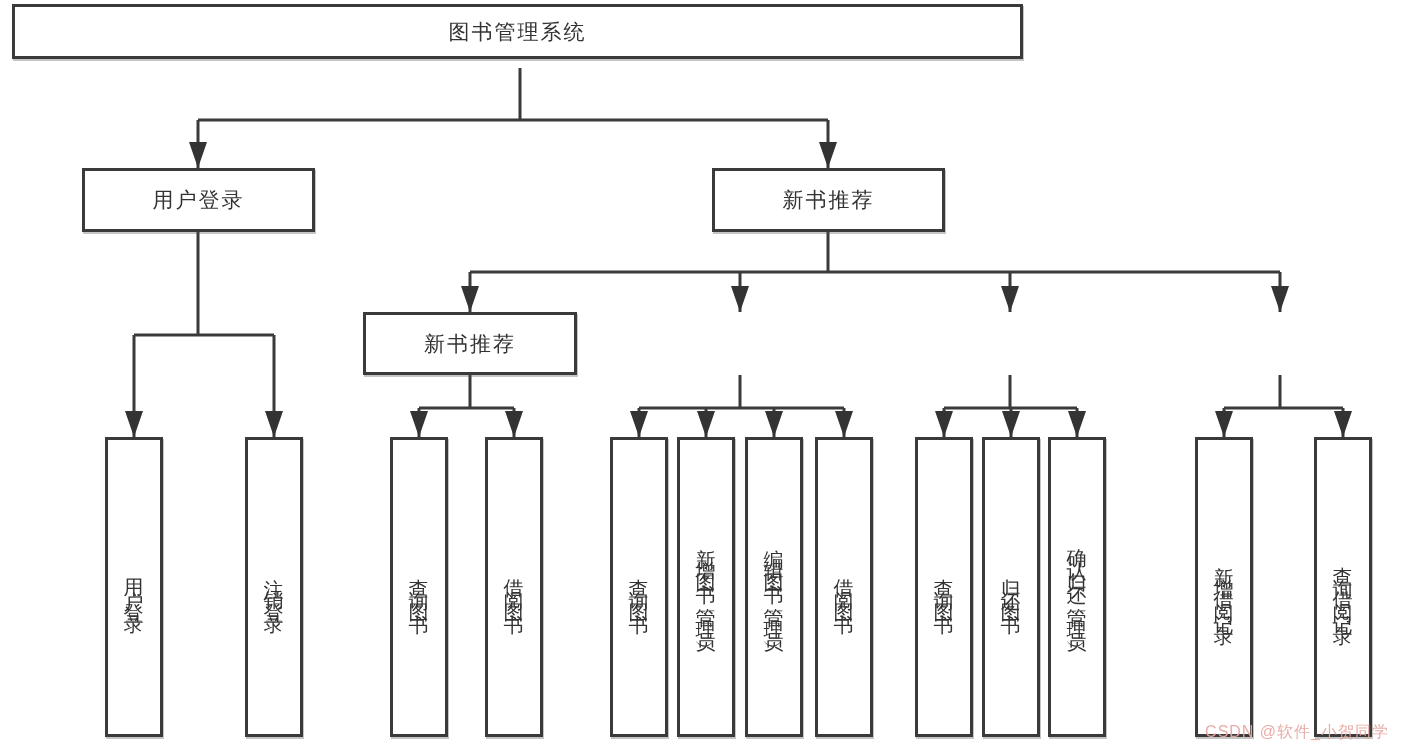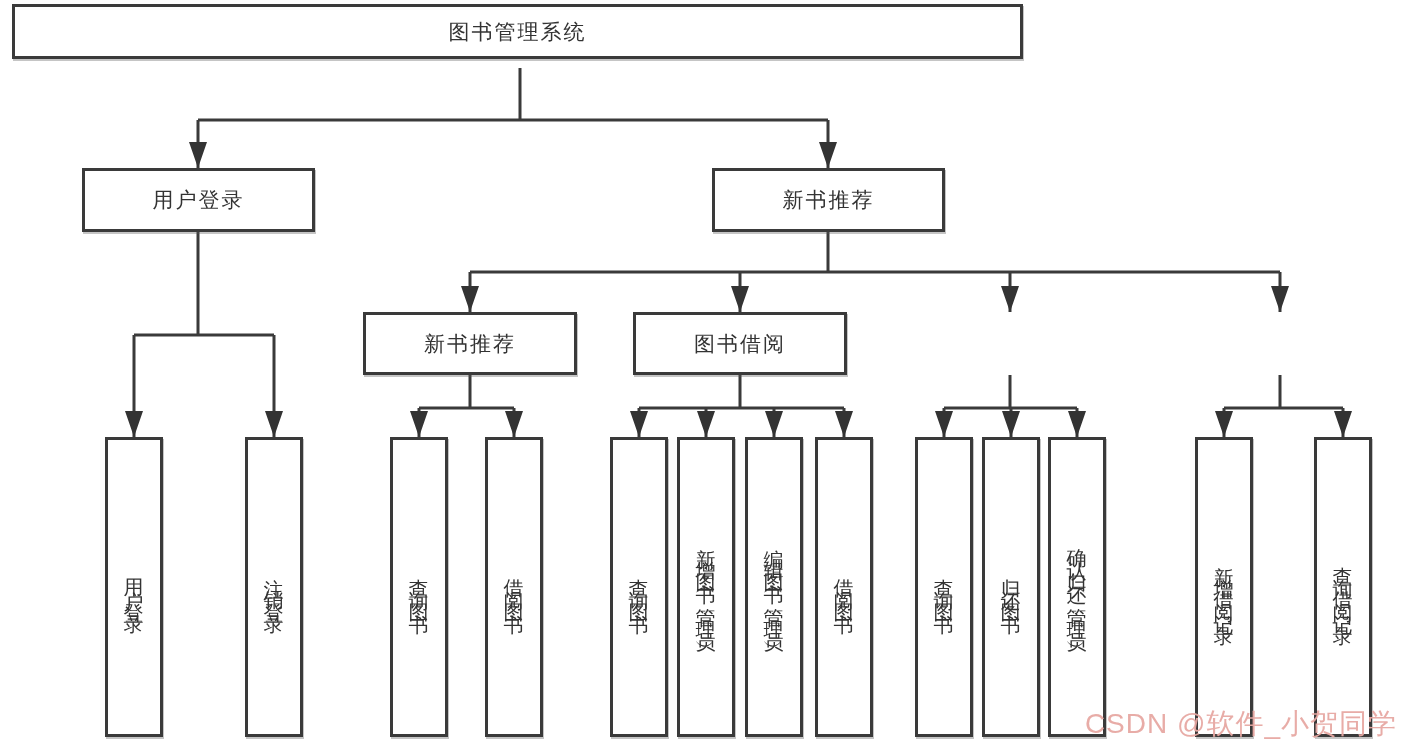--- a/index.html
+++ b/index.html
@@ -43,23 +43,23 @@
   .leaf .vtext {
     writing-mode: vertical-rl;
     text-orientation: mixed;
     font-size: 20px;
     letter-spacing: 12px;
     line-height: 1;
     color: #333333;
   }
   .watermark {
     position: absolute;
-    right: 8px;
+    right: 16px;
     bottom: 4px;
-    font-size: 28px;
+    font-size: 16px;
     color: rgba(231, 168, 162, 0.95);
     letter-spacing: 1px;
     z-index: 5;
     text-align: center;
   }
 </style>
 </head>
 <body>
 
 <div class="canvas">
@@ -85,21 +85,20 @@
       M1068,411 L1086,411 L1077,437 Z
       M1215,411 L1233,411 L1224,437 Z  M1334,411 L1352,411 L1343,437 Z"></path>
   </svg>
 
   <div class="box root">图书管理系统</div>
 
   <div class="box lvl2" style="left:82px">用户登录</div>
   <div class="box lvl2" style="left:712px">新书推荐</div>
 
   <div class="box lvl3" style="left:363px">新书推荐</div>
-  <div class="box lvl3" style="left:633px">图书借阅</div>
 
   <div class="box leaf" style="left:105px">
       <span class="vtext">用户登录</span>
     </div>
   <div class="box leaf" style="left:245px">
       <span class="vtext">注销登录</span>
     </div>
 
   <div class="box leaf" style="left:390px">
       <span class="vtext">查询图书</span>

